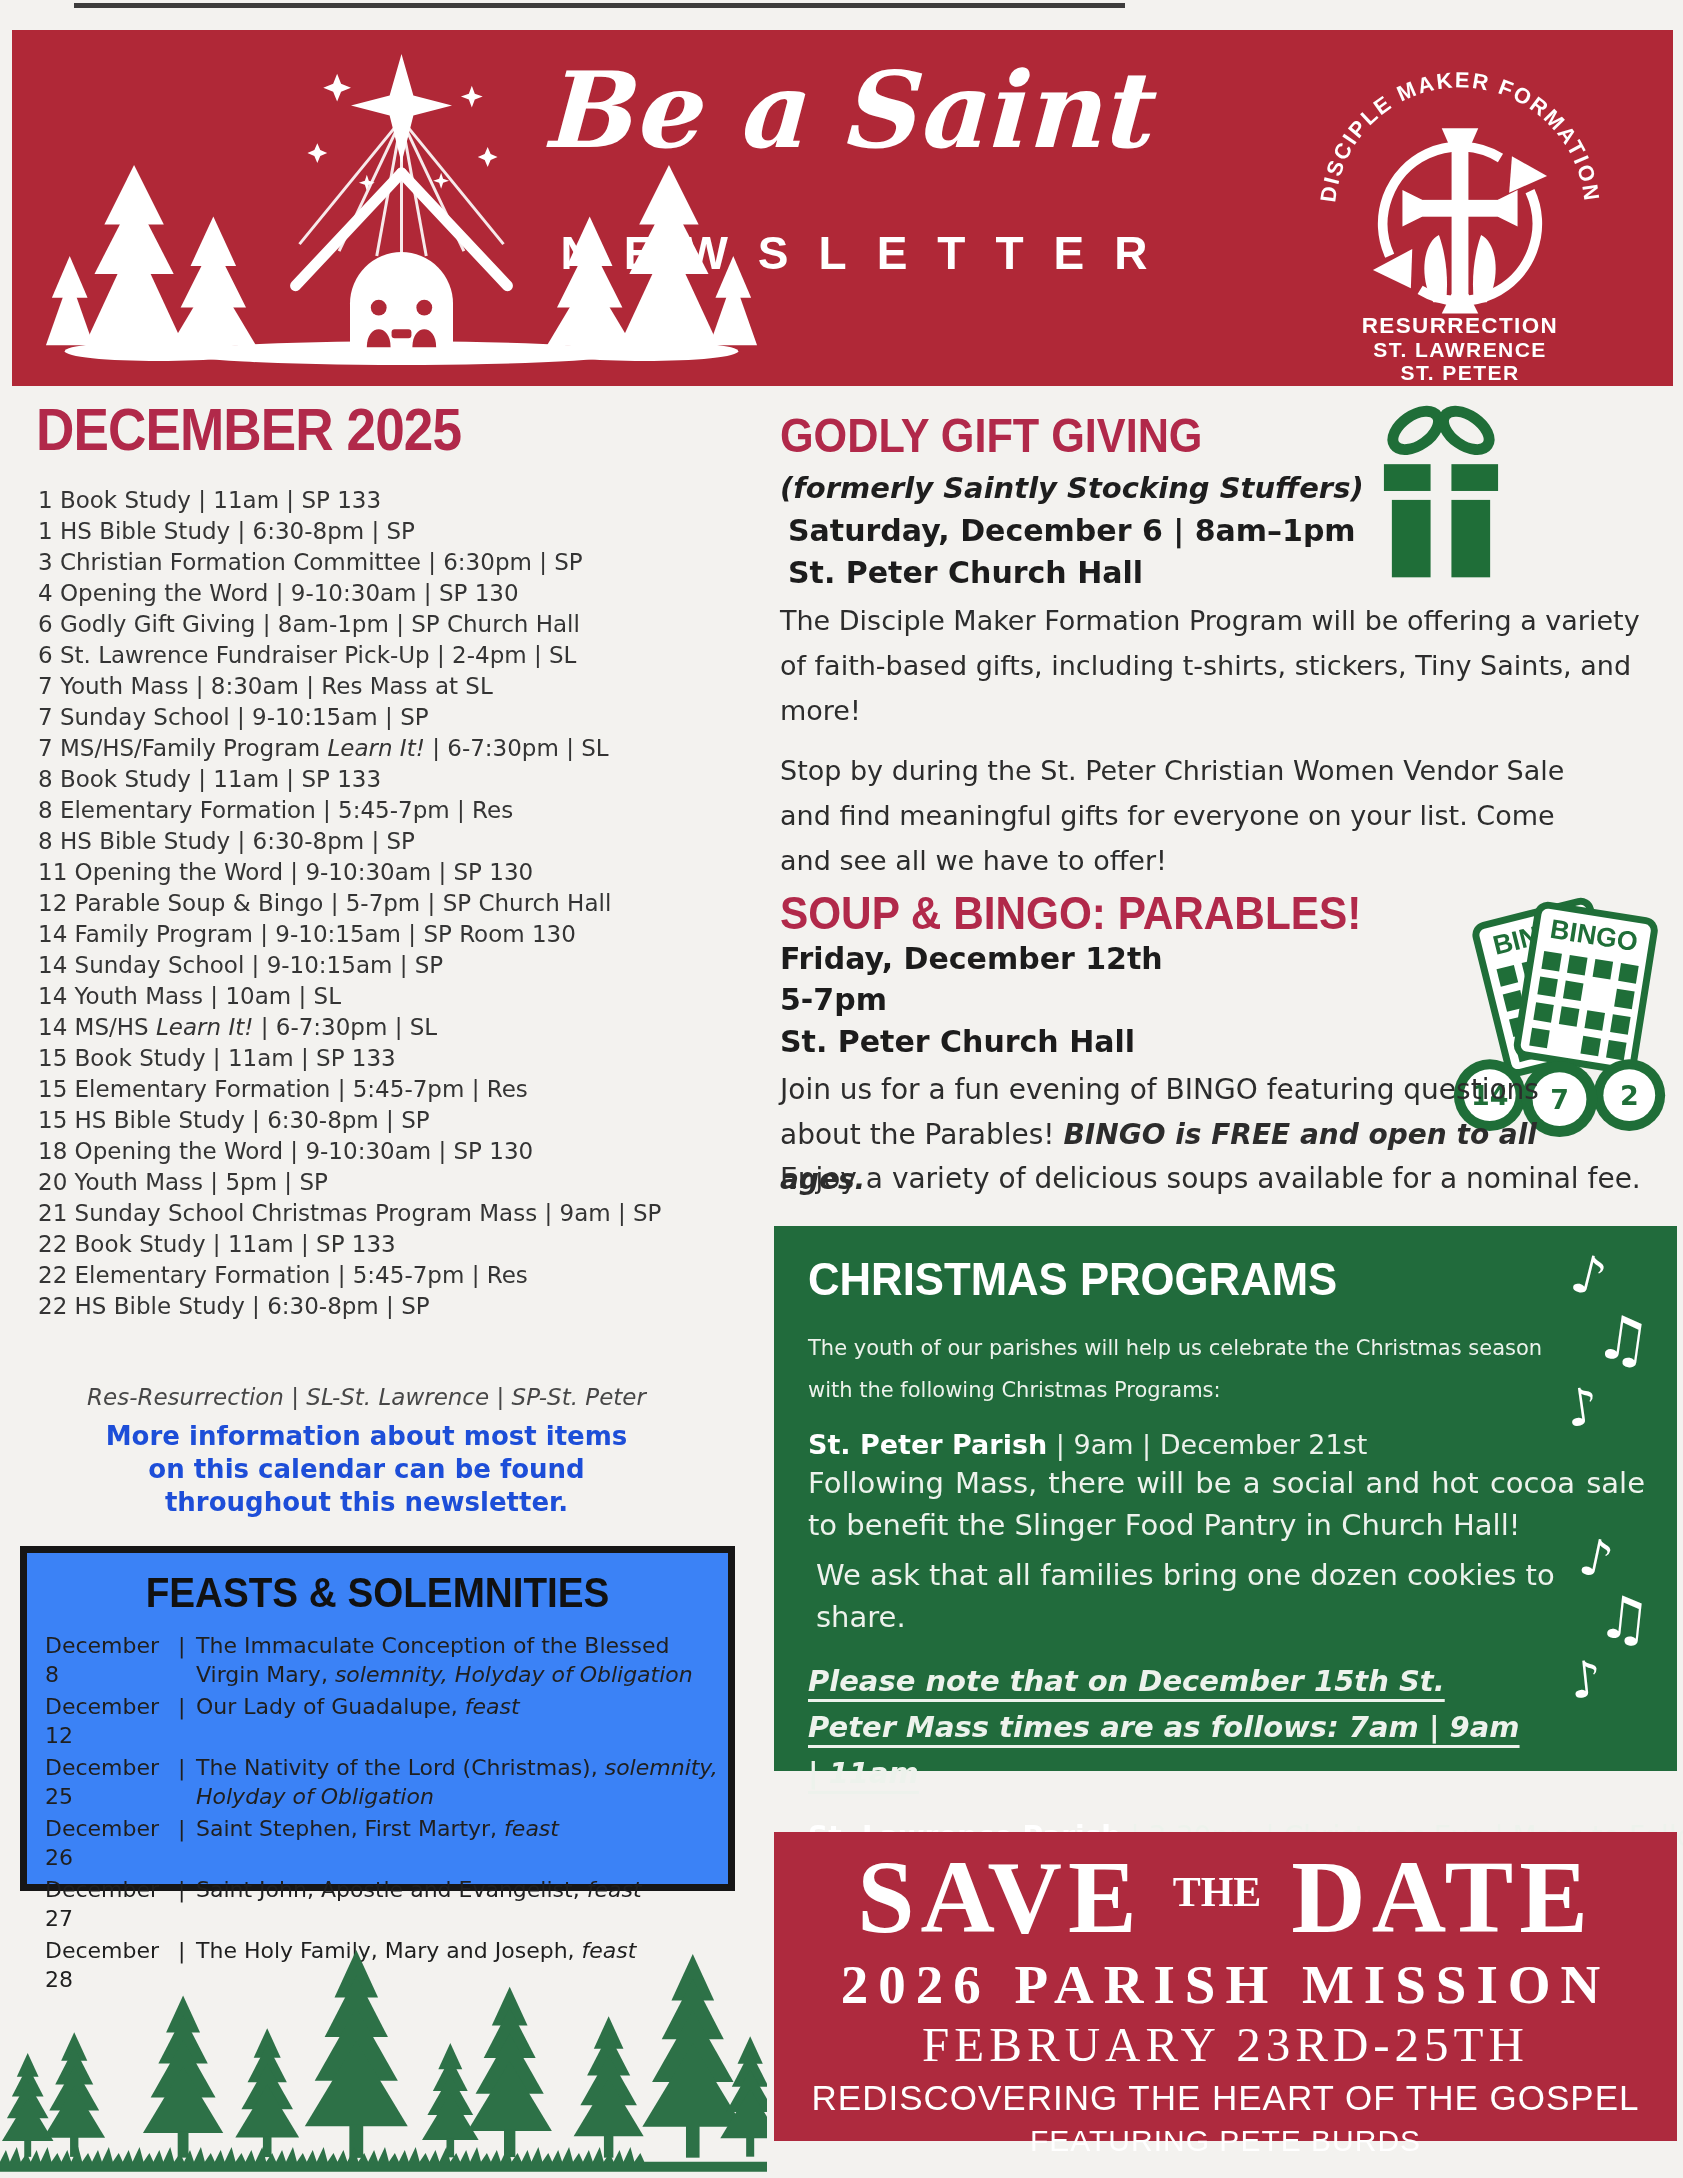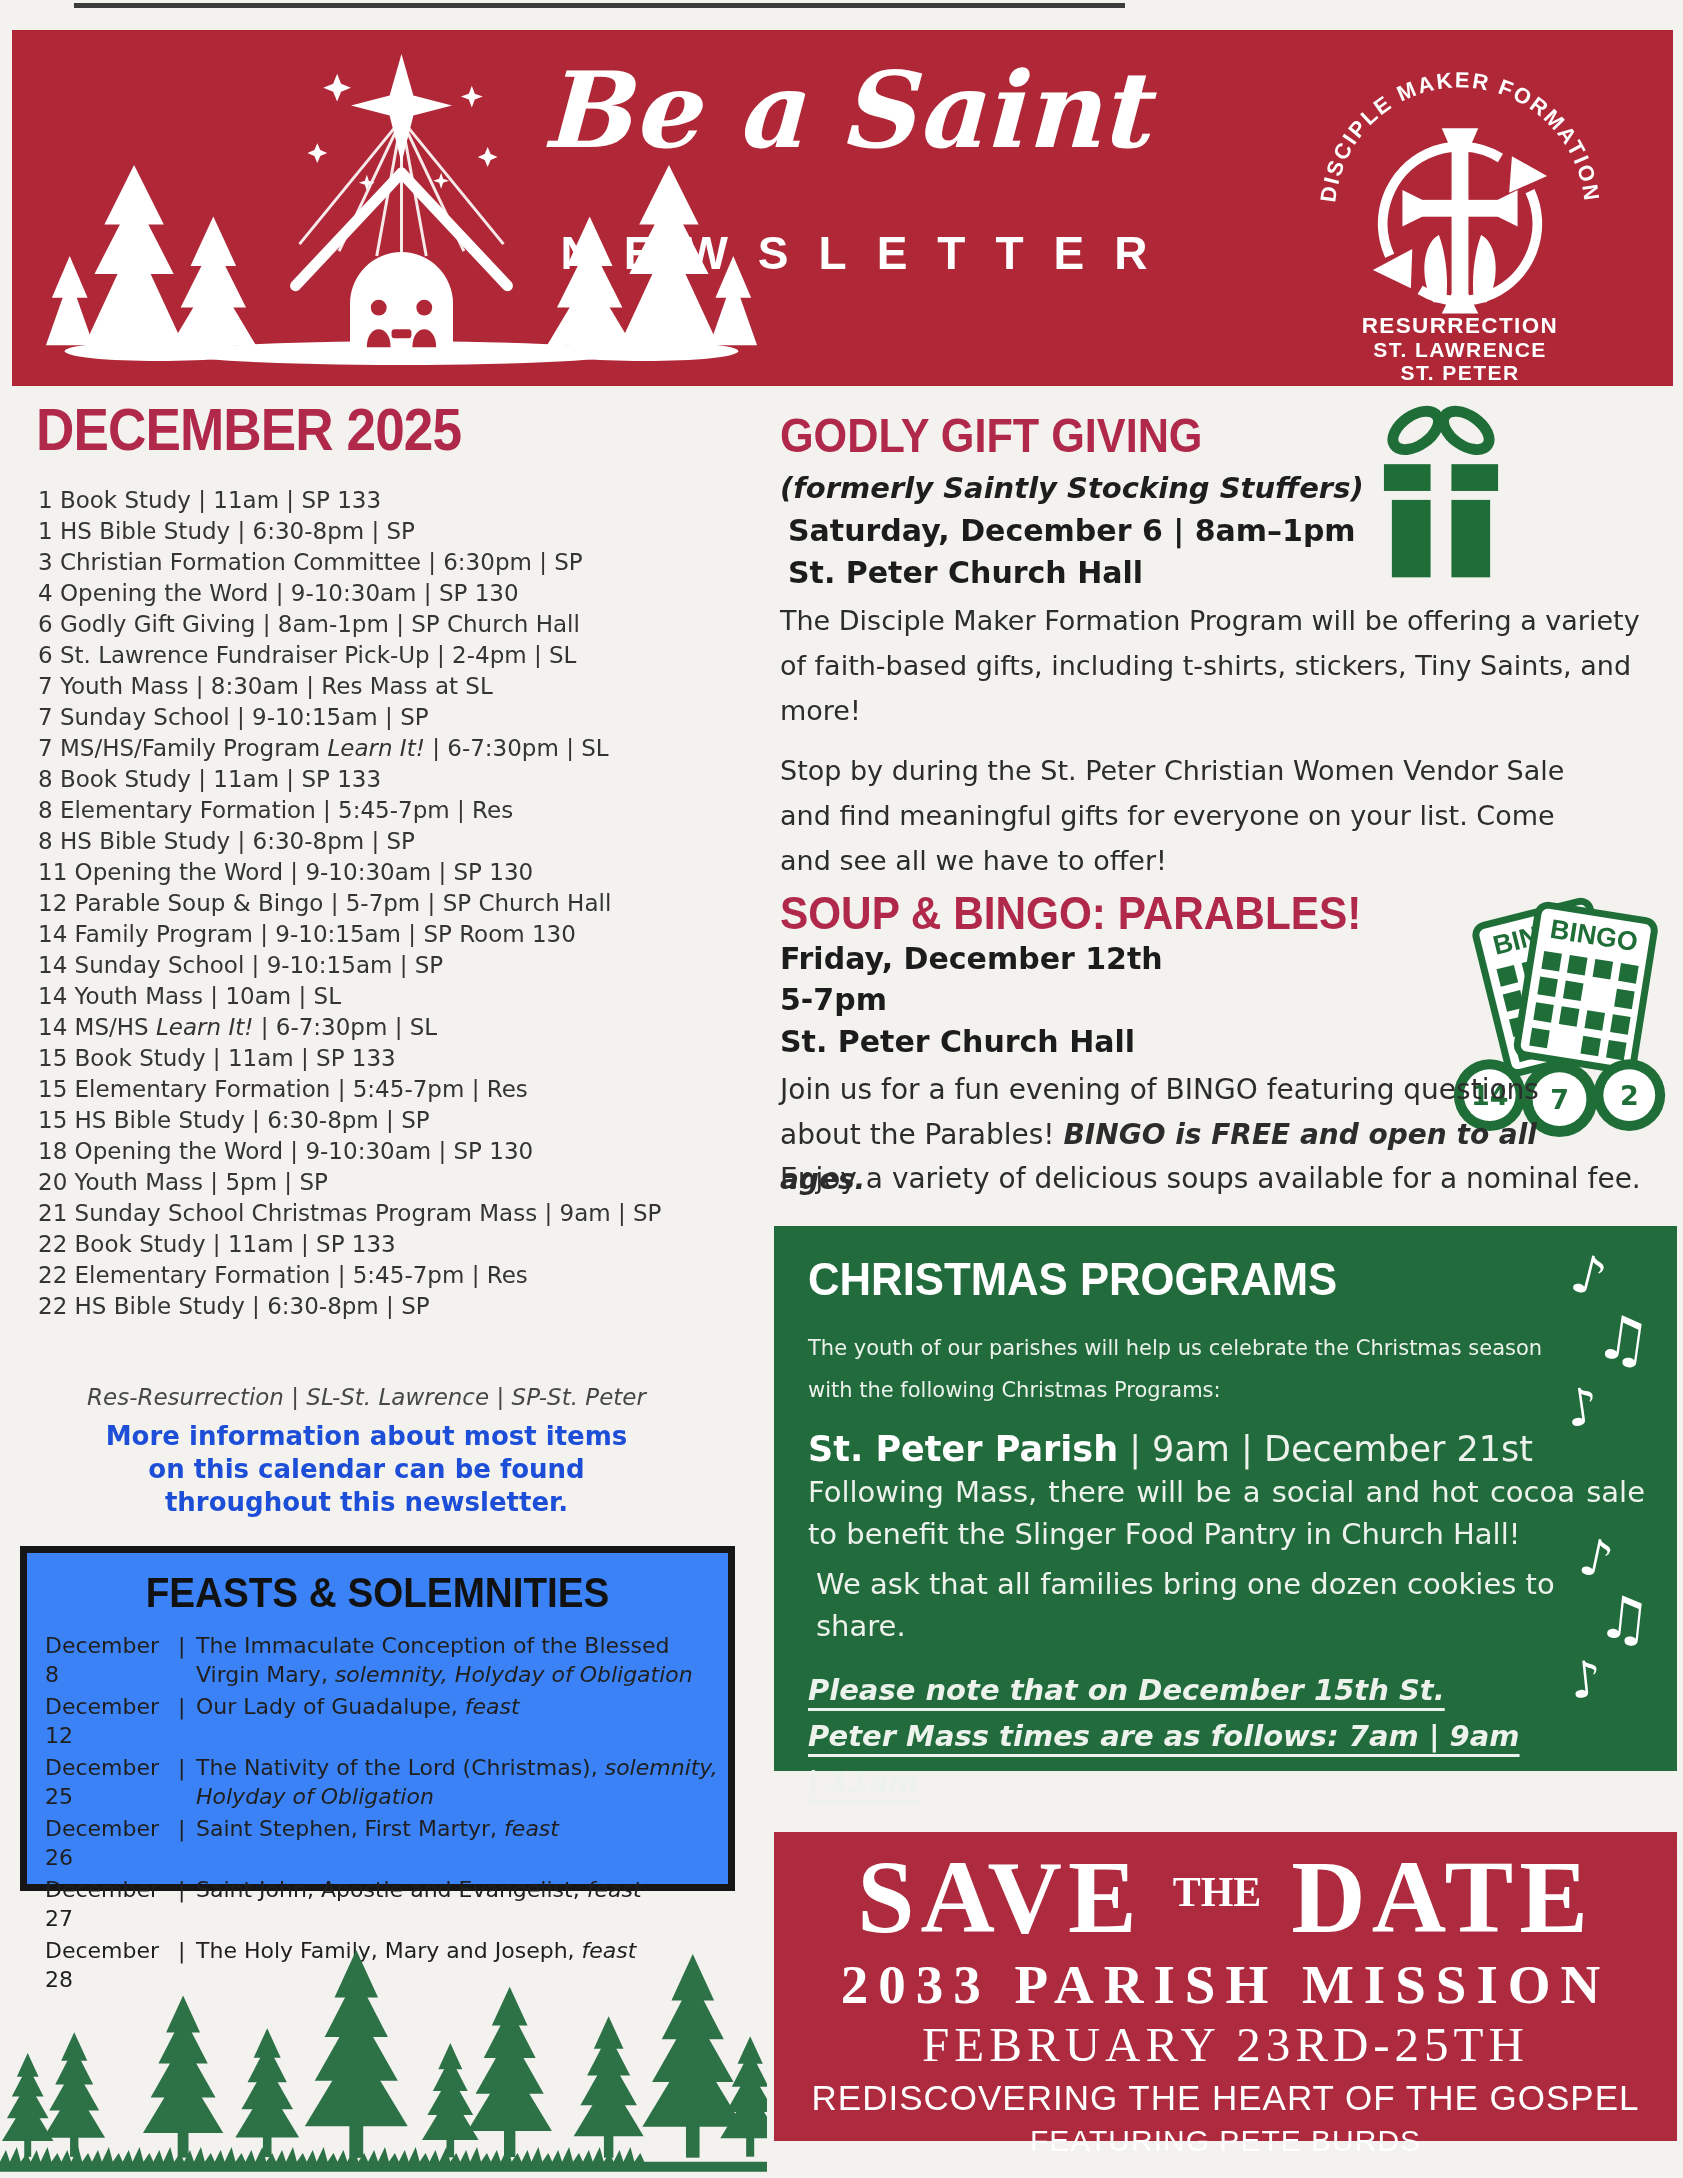--- a/index.html
+++ b/index.html
@@ -65,21 +65,21 @@
   #soup-where{left:780px;top:1024px;}
   #soup-p1{left:780px;top:1067px;width:822px;font-size:28px;}
   #soup-p2{left:780px;top:1156px;width:881px;font-size:28px;}
 
   
   #xmas{left:774px;top:1226px;width:903px;height:545px;background:var(--green);color:#edf2ec;
     box-sizing:border-box;padding:26px 34px;}
   #xmas-title{font-family:"Liberation Sans",sans-serif;font-weight:800;font-size:46px;color:#fff;
     transform:scaleX(.95);transform-origin:0 50%;white-space:nowrap;}
   #xmas-intro{width:772px;font-size:21px;line-height:42px;}
-  .parish-line{margin-top:18px;font-size:35px;white-space:nowrap;}
+  .parish-line{margin-top:18px;font-size:27px;white-space:nowrap;}
   .parish-name{font-weight:bold;color:#fff;}
   #xmas-p1{margin-top:2px;width:837px;font-size:29px;line-height:42px;text-align:justify;}
   #xmas-p2{width:837px;font-size:29px;line-height:42px;}
   #xmas-note{margin-top:20px;width:728px;font-size:29px;line-height:46px;font-weight:bold;font-style:italic;}
   #xmas-note span{text-decoration:underline;text-decoration-thickness:3px;text-underline-offset:8px;}
   #stlawrence-line{margin-top:24px;font-size:28px;}
   .note-glyph{position:absolute;color:#fff;font-family:"DejaVu Sans",sans-serif;}
   .n1{left:1572px;top:1245px;font-size:53px;transform:rotate(14deg);}
   .n2{left:1596px;top:1303px;font-size:61px;transform:rotate(8deg);}
   .n3{left:1566px;top:1378px;font-size:51px;transform:rotate(-8deg);}
@@ -384,19 +384,19 @@
   <span class="abs note-glyph n4">♪</span>
   <span class="abs note-glyph n5">♫</span>
   <span class="abs note-glyph n6">♪</span>
 
   <section class="abs" id="save">
     <div id="save-line1">
       <span class="save-big">SAVE</span>
       <span class="save-the">THE</span>
       <span class="save-big">DATE</span>
     </div>
-    <div id="save-line2">2033 PARISH MISSION</div>
+    <div id="save-line2">2026 PARISH MISSION</div>
     <div id="save-line3">FEBRUARY 23RD-25TH</div>
     <div id="save-line4">REDISCOVERING THE HEART OF THE GOSPEL</div>
     <div id="save-line5">FEATURING PETE BURDS</div>
   </section>
 </div>
 
 
 </body></html>

